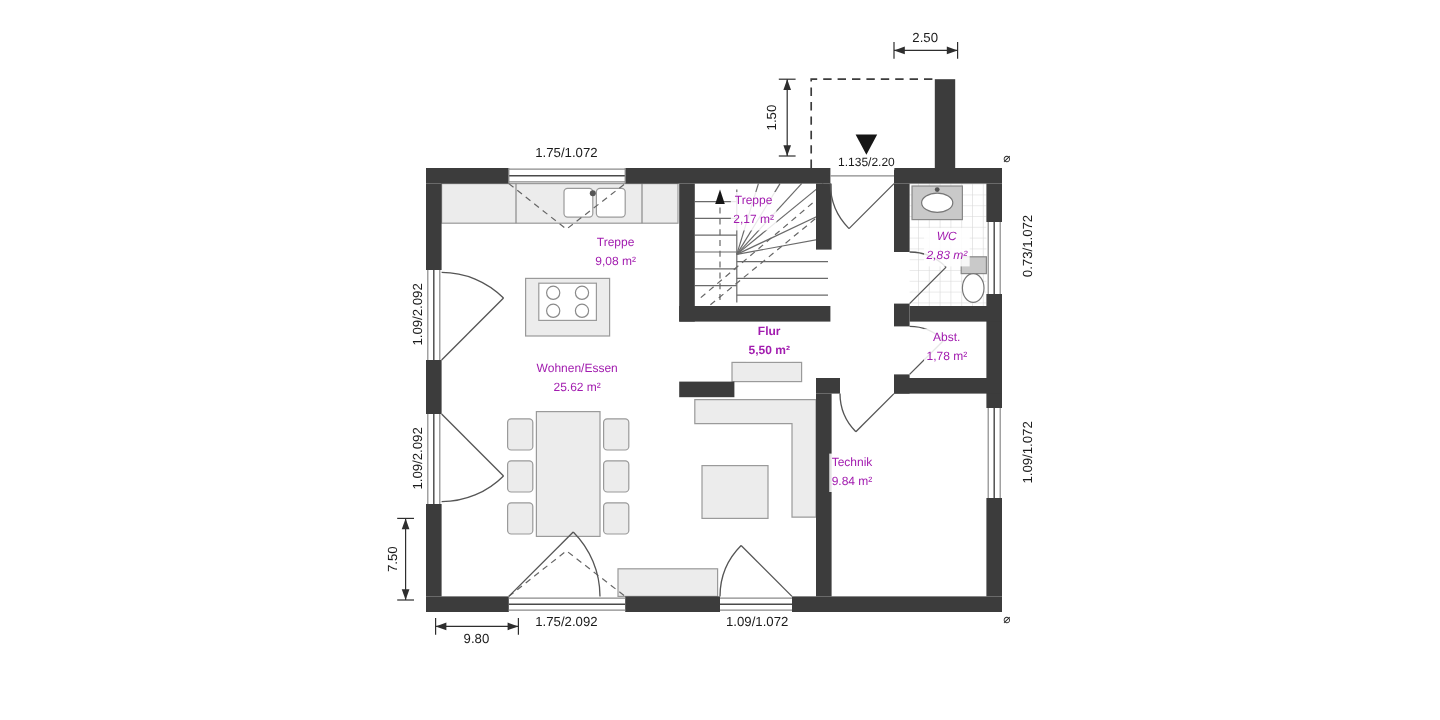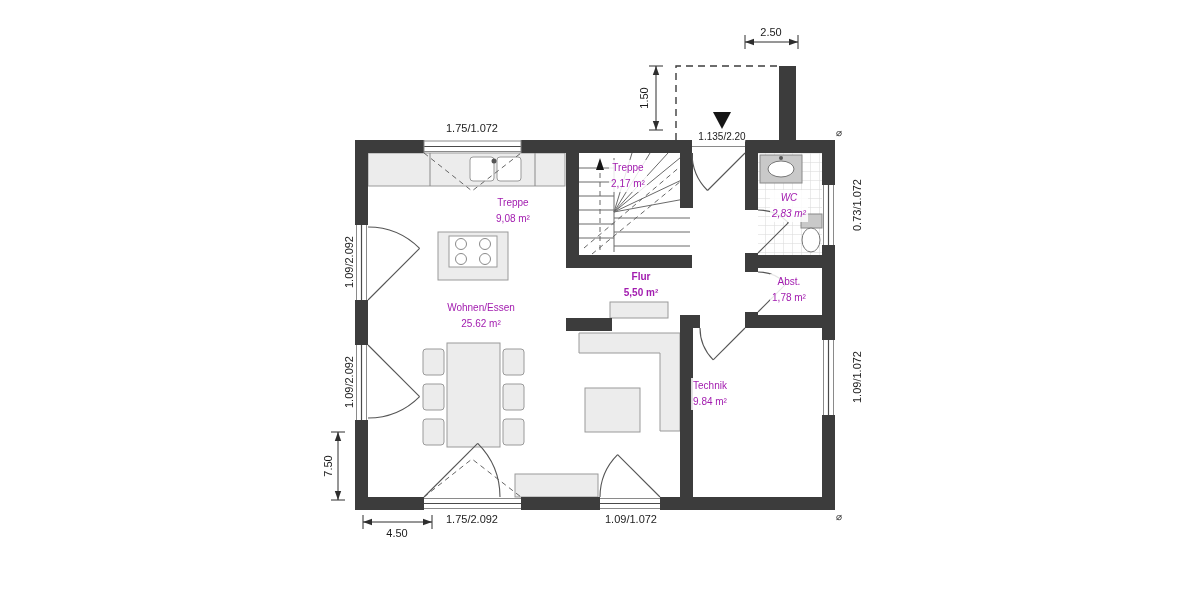--- a/index.html
+++ b/index.html
@@ -272,20 +272,20 @@
 
     <div class="dim" style="left:472px;top:128px;">1.75/1.072</div>
     <div class="dim small" style="left:722px;top:136px;">1.135/2.20</div>
     <div class="dim" style="left:771px;top:32px;">2.50</div>
     <div class="dim v" style="left:644px;top:98px;">1.50</div>
     <div class="dim v" style="left:857px;top:205px;">0.73/1.072</div>
     <div class="dim v" style="left:349px;top:262px;">1.09/2.092</div>
     <div class="dim v" style="left:349px;top:382px;">1.09/2.092</div>
     <div class="dim v" style="left:857px;top:377px;">1.09/1.072</div>
     <div class="dim v" style="left:328px;top:466px;">7.50</div>
-    <div class="dim" style="left:397px;top:533px;">4.50</div>
+    <div class="dim" style="left:397px;top:533px;">9.80</div>
     <div class="dim" style="left:472px;top:519px;">1.75/2.092</div>
     <div class="dim" style="left:631px;top:519px;">1.09/1.072</div>
 
     <div class="dim marker" style="left:839px;top:132px;">⌀</div>
     <div class="dim marker" style="left:839px;top:516px;">⌀</div>
   </div>
 </div>
 
 </body></html>

